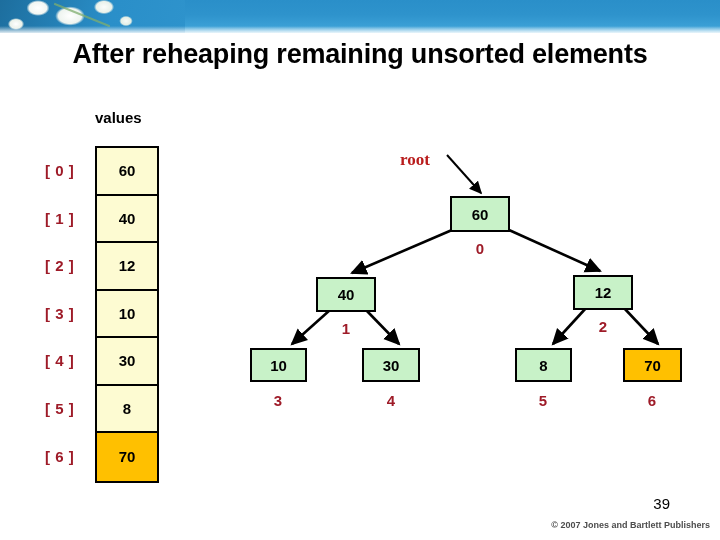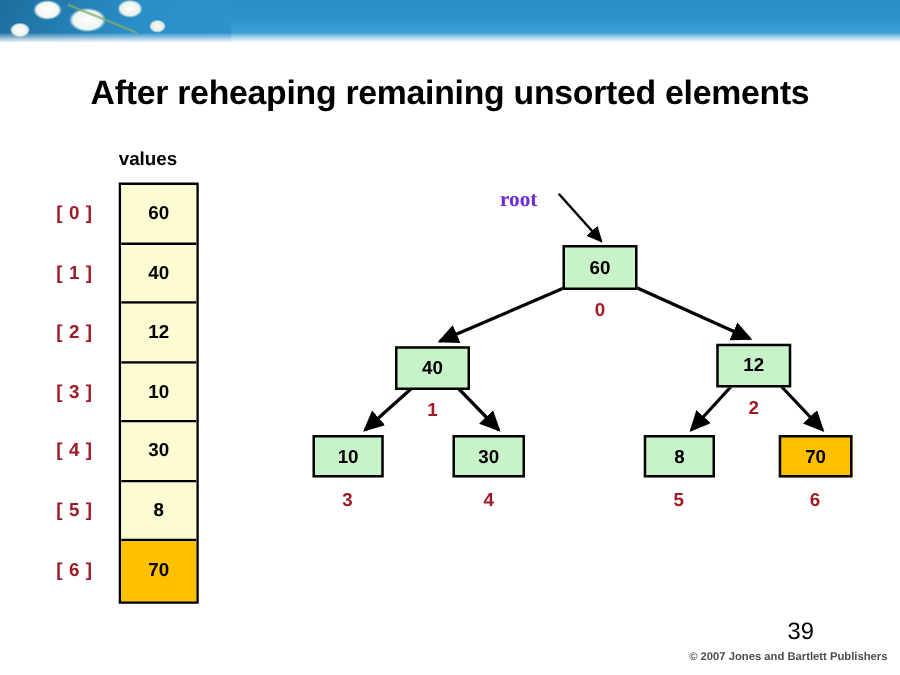--- a/index.html
+++ b/index.html
@@ -57,28 +57,27 @@
     position: absolute;
     left: 60px;
     top: 38px;
     width: 600px;
     text-align: center;
     font-size: 27px;
     font-weight: bold;
     line-height: 32px;
     color: #000000;
     letter-spacing: -0.2px;
-    margin-top: 20px;
   }
 
   
   #values-label {
     position: absolute;
     left: 95px;
-    top: 119px;
+    top: 109px;
     font-size: 15px;
     font-weight: bold;
     color: #000000;
   }
   #array {
     position: absolute;
     left: 95px;
     top: 146px;
     width: 64px;
     border: 2px solid #000000;
@@ -139,31 +138,31 @@
     text-align: center;
     width: 30px;
   }
   #root-label {
     position: absolute;
     left: 400px;
     top: 150px;
     font-family: "Liberation Serif", serif;
     font-size: 17px;
     font-weight: bold;
-    color: #6d28d9;
+    color: #b91c1c;
   }
 
   
   #slide-number {
     position: absolute;
     left: 630px;
     top: 495px;
     width: 40px;
-    text-align: left;
-    font-size: 19px;
+    text-align: right;
+    font-size: 15px;
     color: #000000;
   }
   #copyright {
     position: absolute;
     left: 420px;
     top: 520px;
     width: 290px;
     text-align: right;
     font-size: 9px;
     font-weight: bold;

